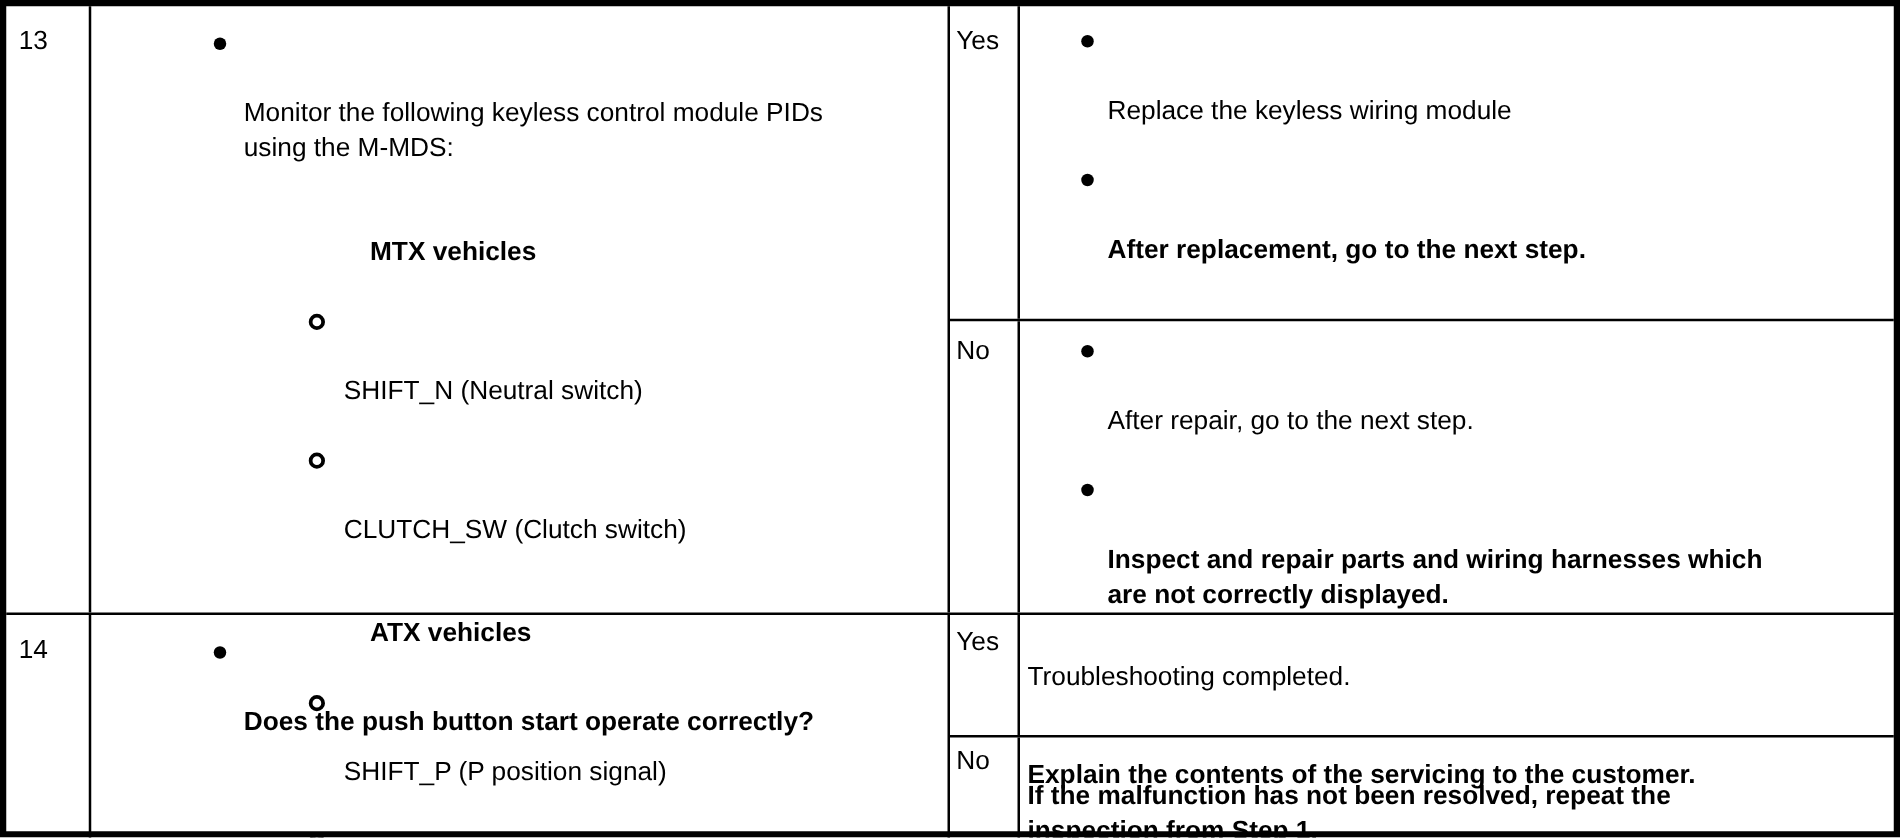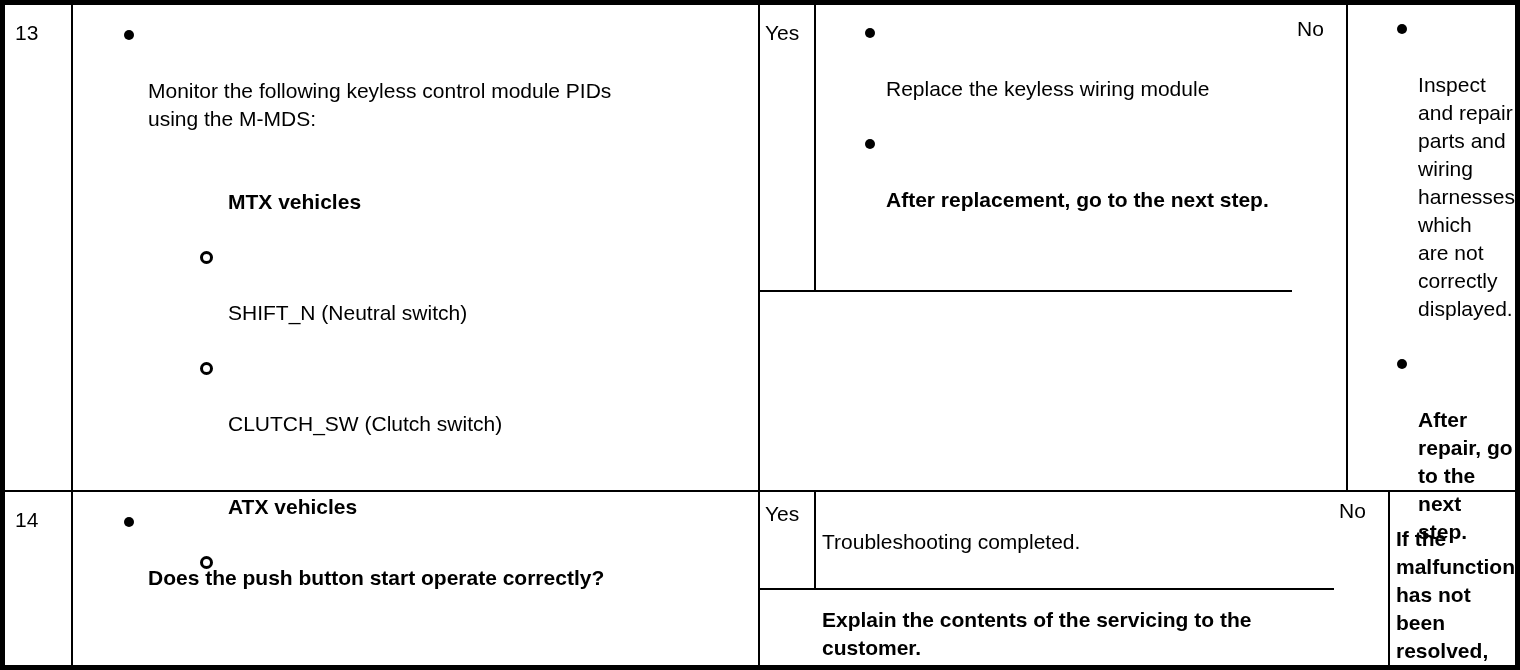--- a/index.html
+++ b/index.html
@@ -20,23 +20,23 @@
   .trow.row-14 { flex:1; }
 
   .c-step {
     width:68px; border-right:2px solid #000;
     padding:14px 2px 0 10px;
     font-size:21px; line-height:28px;
   }
   .c-action {
     width:687px; border-right:2px solid #000;
     padding-top:16px;
-    font-size:21px; line-height:28px;
+    font-size:21px; line-height:28px;padding-left:47px;
   }
-  .c-results { flex:1; display:flex; flex-direction:row; }
+  .c-results { flex:1; display:flex; flex-direction:column; }
   .subrow { display:flex; width:100%; }
   .subrow.split { border-bottom:2px solid #000; }
   .row-13 .subrow.split { height:287px; }
   .row-13 .subrow.rest  { flex:1; }
   .row-14 .subrow.split { height:98px; }
   .row-14 .subrow.rest  { flex:1; }
 
   .c-yn {
     width:56px; border-right:2px solid #000;
     padding:14px 0 0 5px;
@@ -48,21 +48,21 @@
   }
   .pad-lo .c-yn, .pad-lo .c-res { padding-top:10px; }
   .row-14 .c-yn, .row-14 .c-res { padding-top:8px; }
   .row-14 .subrow.rest .c-yn, .row-14 .subrow.rest .c-res { padding-top:5px; }
 
   .blk { position:relative; white-space:pre-line; margin-bottom:27px; }
   .blk:last-child { margin-bottom:0;font-weight:bold; }
 
   
   .b-main { padding-left:75px; }
-  .b-head { padding-left:155px; font-weight:bold; }
+  .b-head { padding-left:155px; font-weight:bold;margin-left:21px; }
   .b-sub  { padding-left:155px; }
 
   
   .r-bullet { padding-left:70px; }
   .r-indent { padding-left:70px; }
   .r-plain  { padding-left:6px; margin-bottom:22px; }
   .r-plain:last-child { margin-bottom:0; }
 
   .dot {
     position:absolute; top:9px;
@@ -102,20 +102,24 @@
       </div>
       <div class="blk b-sub">
         <span class="ring"></span>
         <span>CLUTCH_SW (Clutch switch)</span>
       </div>
       <div class="blk b-head">
         <span>ATX vehicles</span>
       </div>
       <div class="blk b-sub">
         <span class="ring"></span>
+        <span>SHIFT_P (P position signal)</span>
+      </div>
+      <div class="blk b-sub">
+        <span class="ring"></span>
         
       </div>
 
     </div>
 
     <div class="c-results">
       <div class="subrow split">
         <div class="c-yn">
           <span>Yes</span>
         </div>
@@ -130,26 +134,26 @@
           </div>
         </div>
       </div>
       <div class="subrow rest pad-lo">
         <div class="c-yn">
           <span>No</span>
         </div>
         <div class="c-res">
           <div class="blk r-bullet">
             <span class="dot"></span>
-            <span>Inspect and repair parts and wiring harnesses which
-are not correctly displayed.</span>
+            <span>After repair, go to the next step.</span>
           </div>
           <div class="blk r-bullet">
             <span class="dot"></span>
-            <span>After repair, go to the next step.</span>
+            <span>Inspect and repair parts and wiring harnesses which
+are not correctly displayed.</span>
           </div>
         </div>
       </div>
     </div>
   </div>
 
   <div class="trow row-14">
     <div class="c-step">
       <span>14</span>
     </div>

